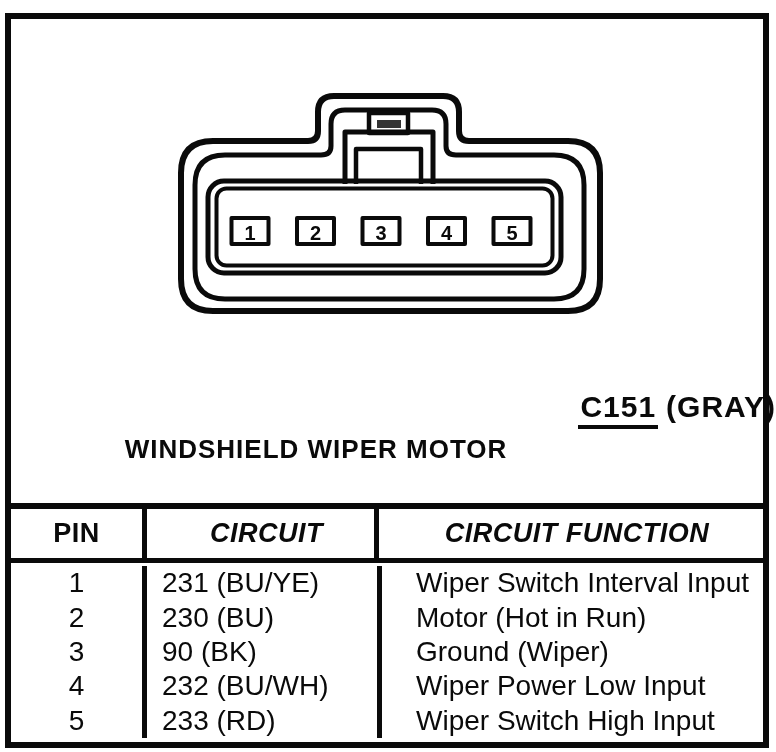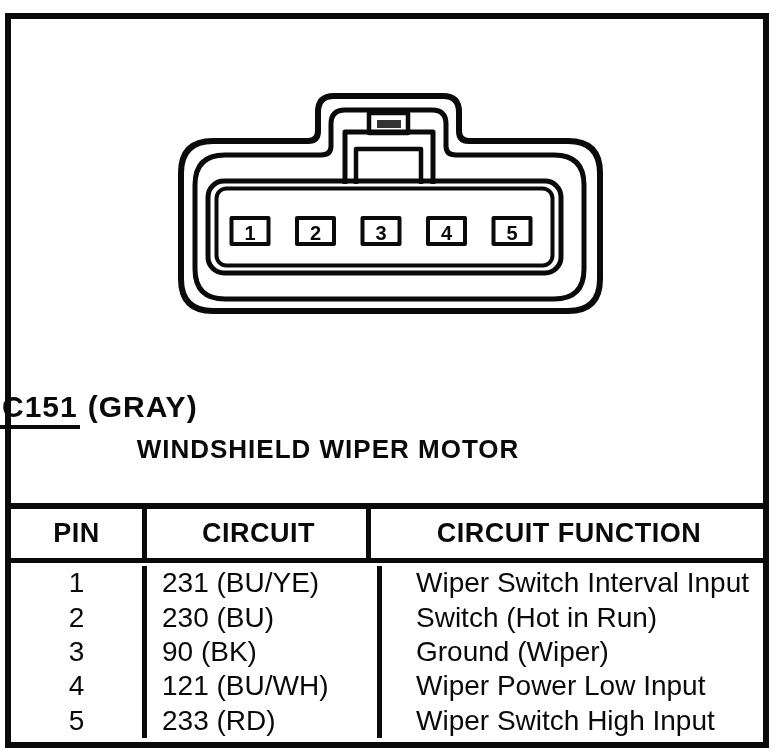--- a/index.html
+++ b/index.html
@@ -45,35 +45,35 @@
     font-weight: bold;
     fill: #0a0a0a;
     text-anchor: middle;
   }
   
   .caption-id {
     position: absolute;
     left: 0;
     top: 390px;
     width: 776px;
-    text-align: left;
+    text-align: right;
     font-size: 30px;
     font-weight: bold;
     letter-spacing: 1px;
     white-space: nowrap;
   }
   .caption-id .underlined {
     display: inline-block;
     border-bottom: 4px solid #0a0a0a;
     padding: 0 2px 1px 2px;
     margin-right: 8px;
   }
   .caption-name {
     position: absolute;
-    left: 16px;
+    left: 4px;
     top: 434px;
     width: 624px;
     text-align: center;
     font-size: 26px;
     font-weight: bold;
     letter-spacing: 1px;
     white-space: nowrap;
   }
   
   .pin-table {
@@ -127,22 +127,23 @@
   .col-function {
     flex: 1;
     border-left: 5px solid #0a0a0a;
     padding-left: 34px;
     align-self: stretch;
     display: flex;
     align-items: center;
   }
   .thead .col-circuit,
   .thead .col-function {
-    padding-left: 4px;
+    padding-left: 12px;
     justify-content: center;
+    font-style: italic;
   }
 </style>
 </head>
 <body>
 
 <div class="page">
 
   <div class="frame"></div>
 
   <svg class="connector-svg" viewBox="0 0 776 503" xmlns="http://www.w3.org/2000/svg">
@@ -185,30 +186,30 @@
     </div>
     <div class="tbody">
       <div class="trow">
         <div class="col-pin">1</div>
         <div class="col-circuit">231 (BU/YE)</div>
         <div class="col-function">Wiper Switch Interval Input</div>
       </div>
       <div class="trow">
         <div class="col-pin">2</div>
         <div class="col-circuit">230 (BU)</div>
-        <div class="col-function">Switch (Hot in Run)</div>
+        <div class="col-function">Motor (Hot in Run)</div>
       </div>
       <div class="trow">
         <div class="col-pin">3</div>
         <div class="col-circuit">90 (BK)</div>
         <div class="col-function">Ground (Wiper)</div>
       </div>
       <div class="trow">
         <div class="col-pin">4</div>
-        <div class="col-circuit">121 (BU/WH)</div>
+        <div class="col-circuit">232 (BU/WH)</div>
         <div class="col-function">Wiper Power Low Input</div>
       </div>
       <div class="trow">
         <div class="col-pin">5</div>
         <div class="col-circuit">233 (RD)</div>
         <div class="col-function">Wiper Switch High Input</div>
       </div>
     </div>
   </div>
 

